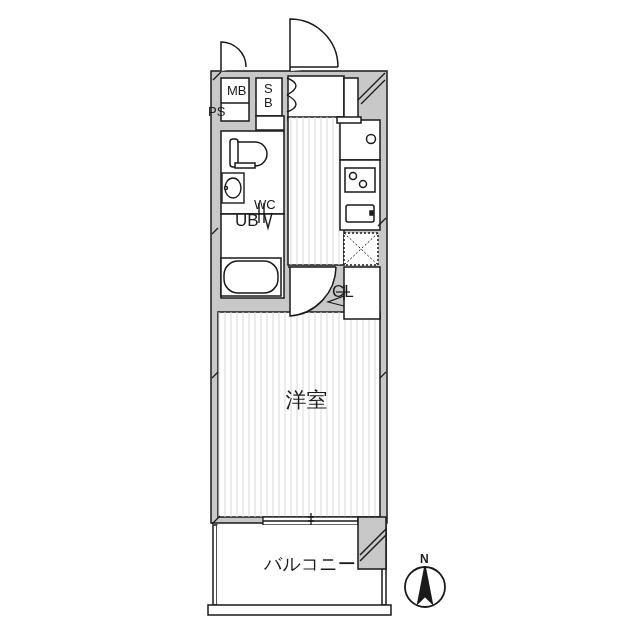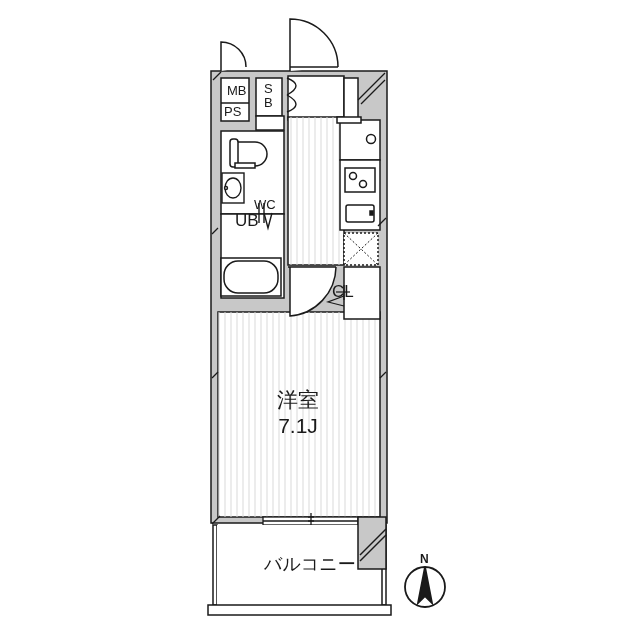--- a/index.html
+++ b/index.html
@@ -144,24 +144,23 @@
     <line x1="360" y1="561" x2="386" y2="535"></line>
   </g>
 
   <g stroke="#1a1a1a" stroke-width="1.8" fill="none">
     <circle cx="425" cy="587" r="20"></circle>
     <polygon points="425,567 418,603 425,596 432,603" fill="#1a1a1a"></polygon>
   </g>
 </svg>
 
 <div class="lbl sm" style="left:227px;top:84px;">MB</div>
-<div class="lbl sm" style="left:224px;top:105px;">PS</div>
+<div class="lbl sm" style="left:208px;top:105px;">PS</div>
 <div class="lbl sm" style="left:264px;top:82px;">S</div>
 <div class="lbl sm" style="left:264px;top:96px;">B</div>
 <div class="lbl sm" style="left:254px;top:174px;margin-top:24px;">WC</div>
 <div class="lbl md" style="left:235px;top:212px;">UB</div>
 <div class="lbl md" style="left:332px;top:283px;">CL</div>
-<div class="lbl room" style="left:268px;top:387px;width:60px;">
+<div class="lbl room" style="left:268px;top:387px;width:77px;">
   <div>洋室</div>
-  <div>7.1J</div>
 </div>
 <div class="lbl bal" style="left:264px;top:555px;">バルコニー</div>
 <div class="lbl sm" style="left:420px;top:553px;font-weight:bold;font-size:12px;">N</div>
 
 </body></html>

